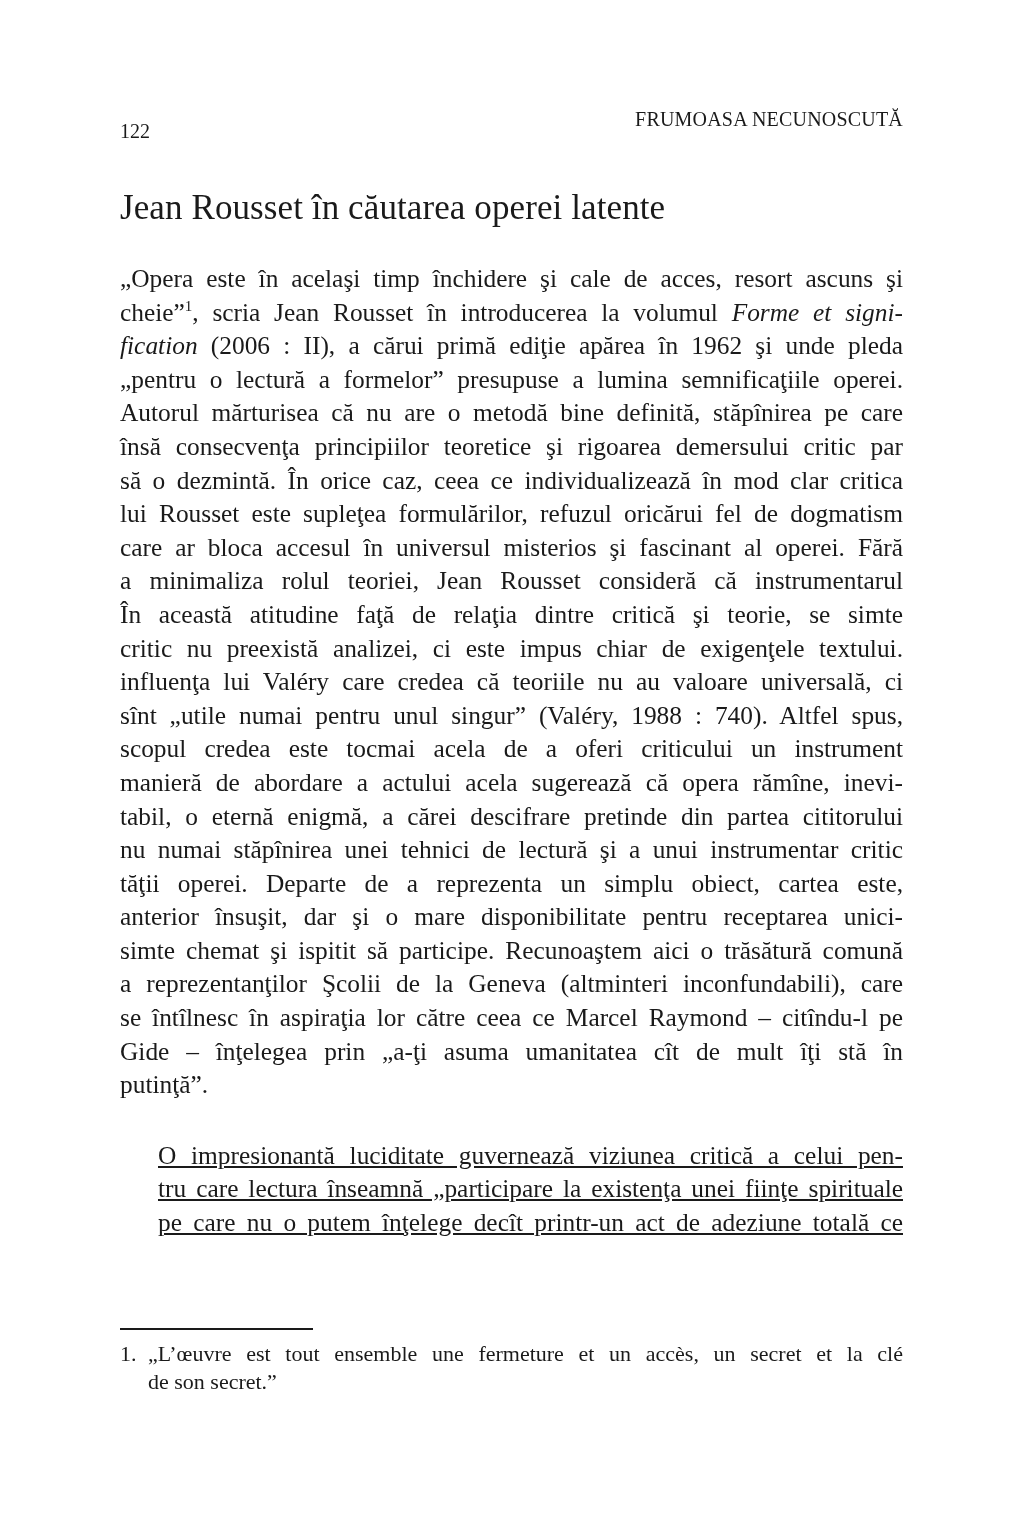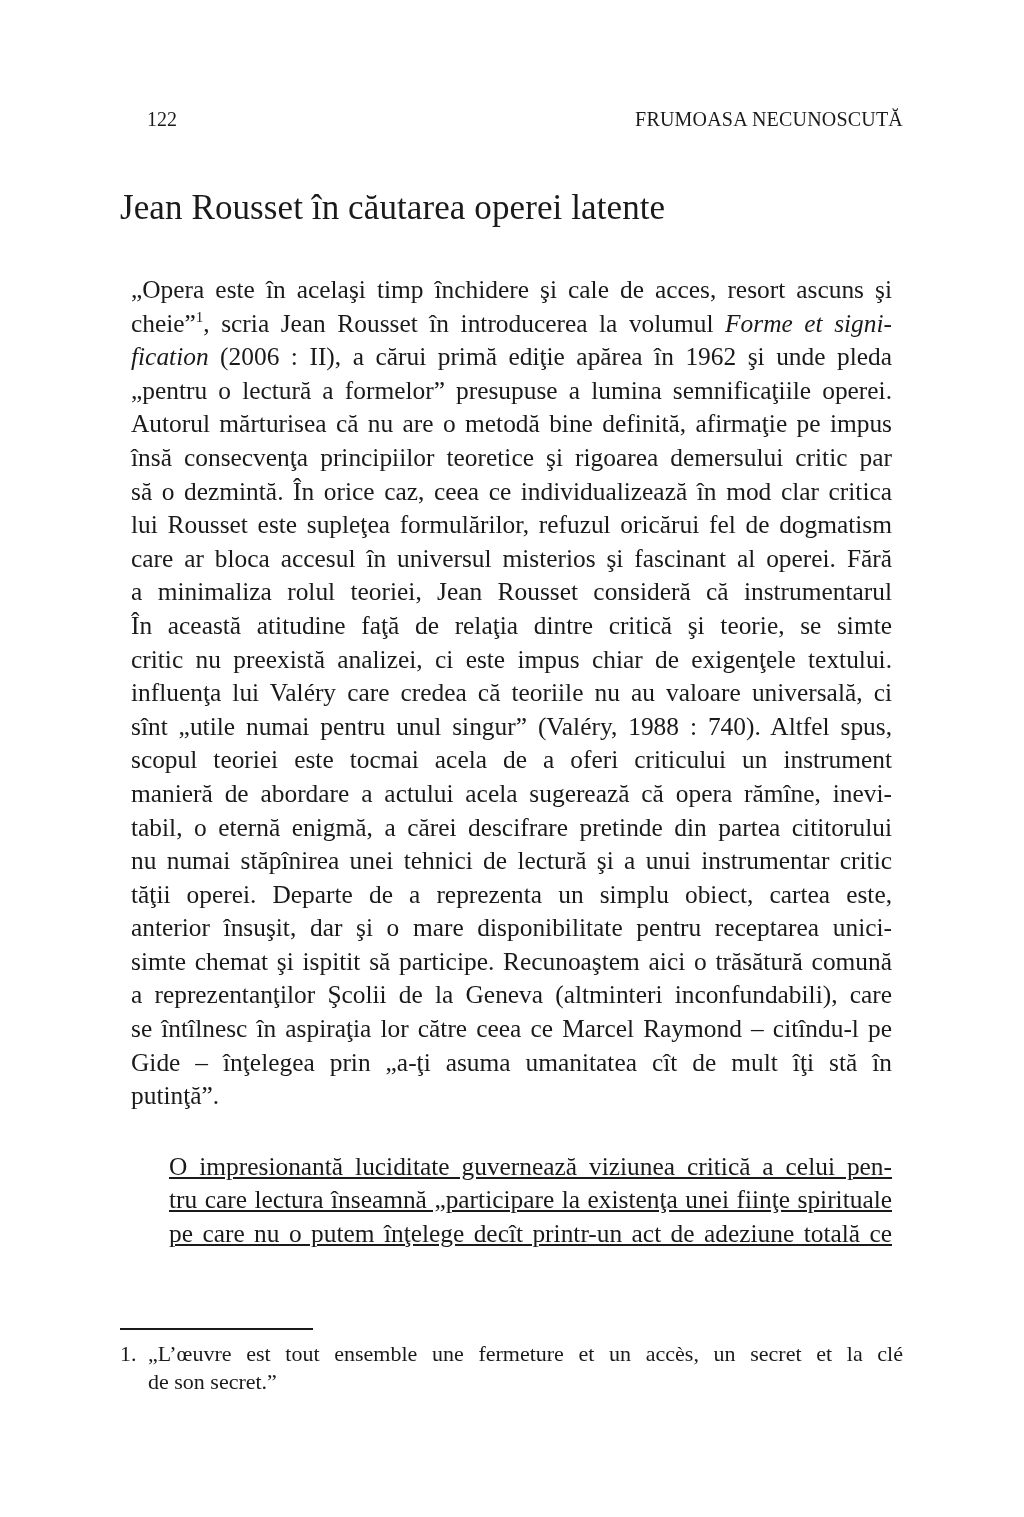--- a/index.html
+++ b/index.html
@@ -4,31 +4,31 @@
   <style>
     html, body { margin: 0; padding: 0; background: #ffffff; }
     body {
       width: 1024px; height: 1517px; position: relative; overflow: hidden;
       font-family: "Liberation Serif", "DejaVu Serif", serif; color: #1a1a1a;
     }
     .header {
       position: absolute; top: 108px; left: 120px; width: 783px; height: 30px;
       font-size: 20px;
     }
-    .page-num { position: absolute; left: 0; top: 0; margin-left: 27px; }
+    .page-num { position: absolute; left: 0; top: 12px; }
     .running-title { position: absolute; left: 15px; right: 0; text-align: right; top: 0; letter-spacing: 0.2px; }
     .chapter-title {
       position: absolute; top: 188px; left: 120px; font-size: 35px; font-weight: normal; margin: 0;
       letter-spacing: 0.1px;
     }
     .body-text {
       position: absolute; top: 262px; left: 120px; width: 783px;
       font-size: 25.4px; line-height: 33.6px; text-align: justify;
     }
-    .para { margin: 11px; }
+    .para { margin: 0; }
     .para.indent { text-indent: 38px; margin-top: 37px; text-decoration: underline; }
     .line { display: block; text-align: justify; text-align-last: justify; height: 33.6px; white-space: nowrap; }
     .line.last { text-align-last: left; }
     sup { font-size: 15px; line-height: 0; vertical-align: 10px; }
     .fn-rule {
       position: absolute; top: 1328px; left: 120px; width: 193px; height: 0; border-top: 2px solid #1a1a1a;
     }
     .footnote {
       position: absolute; top: 1340px; left: 120px; width: 783px; font-size: 22px; line-height: 28px;
     }
@@ -44,31 +44,31 @@
 </div>
 
 <h1 class="chapter-title">Jean Rousset în căutarea operei latente</h1>
 
 <div class="body-text">
   <p class="para">
     <span class="line">„Opera este în acelaşi timp închidere şi cale de acces, resort ascuns şi</span>
     <span class="line"><span>cheie”</span><sup>1</sup><span>, scria Jean Rousset în introducerea la volumul </span><i>Forme et signi-</i></span>
     <span class="line"><i>fication</i><span> (2006 : II), a cărui primă ediţie apărea în 1962 şi unde pleda</span></span>
     <span class="line">„pentru o lectură a formelor” presupuse a lumina semnificaţiile operei.</span>
-    <span class="line">Autorul mărturisea că nu are o metodă bine definită, afirmaţie pe impus</span>
+    <span class="line">Autorul mărturisea că nu are o metodă bine definită, stăpînirea pe care</span>
     <span class="line">însă consecvenţa principiilor teoretice şi rigoarea demersului critic par</span>
     <span class="line">să o dezmintă. În orice caz, ceea ce individualizează în mod clar critica</span>
     <span class="line">lui Rousset este supleţea formulărilor, refuzul oricărui fel de dogmatism</span>
     <span class="line">care ar bloca accesul în universul misterios şi fascinant al operei. Fără</span>
     <span class="line">a minimaliza rolul teoriei, Jean Rousset consideră că instrumentarul</span>
     <span class="line">În această atitudine faţă de relaţia dintre critică şi teorie, se simte</span>
     <span class="line">critic nu preexistă analizei, ci este impus chiar de exigenţele textului.</span>
     <span class="line">influenţa lui Valéry care credea că teoriile nu au valoare universală, ci</span>
     <span class="line">sînt „utile numai pentru unul singur” (Valéry, 1988 : 740). Altfel spus,</span>
-    <span class="line">scopul teoriei este tocmai acela de a oferi criticului un instrument</span>
+    <span class="line">scopul credea este tocmai acela de a oferi criticului un instrument</span>
     <span class="line">manieră de abordare a actului acela sugerează că opera rămîne, inevi-</span>
     <span class="line">tabil, o eternă enigmă, a cărei descifrare pretinde din partea cititorului</span>
     <span class="line">nu numai stăpînirea unei tehnici de lectură şi a unui instrumentar critic</span>
     <span class="line">tăţii operei. Departe de a reprezenta un simplu obiect, cartea este,</span>
     <span class="line">anterior însuşit, dar şi o mare disponibilitate pentru receptarea unici-</span>
     <span class="line">simte chemat şi ispitit să participe. Recunoaştem aici o trăsătură comună</span>
     <span class="line">a reprezentanţilor Şcolii de la Geneva (altminteri inconfundabili), care</span>
     <span class="line">se întîlnesc în aspiraţia lor către ceea ce Marcel Raymond – citîndu-l pe</span>
     <span class="line">Gide – înţelegea prin „a-ţi asuma umanitatea cît de mult îţi stă în</span>
     <span class="line last">putinţă”.</span>

